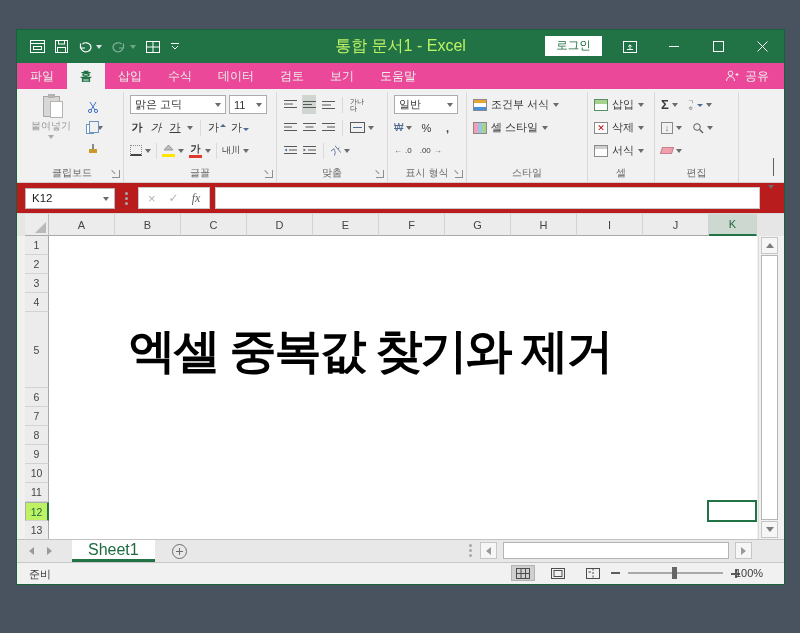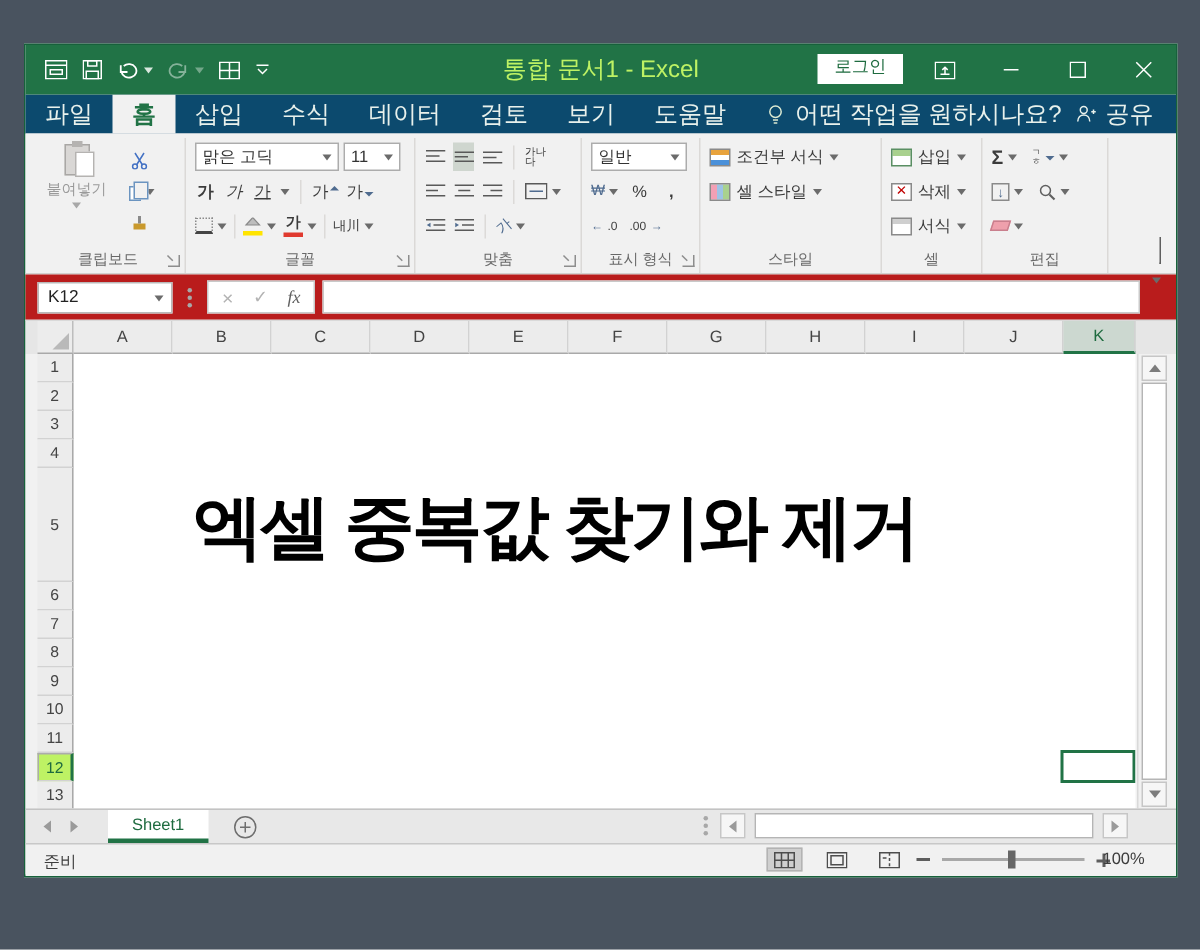--- a/index.html
+++ b/index.html
@@ -10,21 +10,21 @@
 
 
 .tb{height:33px;background:#217346;position:relative;display:flex;align-items:center;color:#fff}
 .qat{display:flex;align-items:center;gap:10px;padding-left:13px;z-index:2}
 .tb-title{position:absolute;left:0;right:0;top:0;height:33px;display:flex;align-items:center;justify-content:center;font-size:16px;color:#bef264;pointer-events:none}
 .login{position:absolute;left:528px;top:6px;width:57px;height:20px;background:#fff;color:#1e6b3f;font-size:11.5px;text-align:center;line-height:19px;cursor:pointer}
 .wc{position:absolute;right:0;top:0;height:33px;display:flex}
 .wc .b{width:44px;display:flex;align-items:center;justify-content:center}
 
 
-.tabs{height:26px;background:#0c4a6e;display:flex;align-items:stretch;color:#e8f1ec;font-size:16px}
+.tabs{height:26px;background:#ec4899;display:flex;align-items:stretch;color:#e8f1ec;font-size:12px}
 .tab{padding:0 13px;display:flex;align-items:center;cursor:pointer;white-space:nowrap}
 .tab.on{background:#f1f1f1;color:#217346;font-weight:bold}
 .tsearch{display:flex;align-items:center;gap:7px;margin-left:14px;cursor:text}
 .share{margin-left:auto;display:flex;align-items:center;gap:6px;padding-right:15px;cursor:pointer}
 
 
 .ribbon{height:94px;background:#f1f1f1;border-bottom:1px solid #d2d0ce;display:flex;padding:3px 0 0 4px;position:relative;color:#3b3b3b}
 .rg{position:relative;padding:1px 5px 15px 6px;border-right:1px solid #dbd9d7;flex:none}
 .rg .lbl{position:absolute;left:0;right:0;bottom:2px;text-align:center;font-size:10px;color:#686868}
 .lau{position:absolute;right:3px;bottom:4px;width:8px;height:8px;border-right:1px solid #8d8d8d;border-bottom:1px solid #8d8d8d}
@@ -80,21 +80,21 @@
 .vs{position:absolute;left:741px;top:0;width:22px;height:303px;background:#f1f1f1;border-left:1px solid #d9d9d9}
 .vs .ab{position:absolute;left:2px;right:2px;height:17px;background:#f6f6f6;border:1px solid #c6c6c6;display:flex;align-items:center;justify-content:center;cursor:pointer}
 .vthumb{position:absolute;left:2px;right:2px;top:19px;bottom:19px;background:#fff;border:1px solid #b5b5b5;cursor:grab}
 .tri{width:0;height:0;border:4px solid transparent}
 .t-up{border-bottom:5px solid #7c7c7c;margin-top:-4px}
 .t-dn{border-top:5px solid #7c7c7c;margin-bottom:-4px}
 .t-l{border-right:5px solid #9a9a9a;margin-left:-4px}
 .t-r{border-left:5px solid #9a9a9a;margin-right:-4px}
 
 
-.stb{height:23px;background:#e8e8e8;border-top:1px solid #c3c3c3;display:flex;align-items:center;position:relative;font-size:11px}
+.stb{height:23px;background:#e8e8e8;border-top:1px solid #c3c3c3;display:flex;align-items:center;position:relative;font-size:16px}
 .stnav{display:flex;gap:13px;padding-left:12px}
 .sheettab{height:100%;background:#fff;border-bottom:3px solid #217346;color:#1e6b3f;display:flex;align-items:center;padding:0 16px;margin-left:20px;cursor:pointer}
 .addbtn{width:15px;height:15px;border:1px solid #6e6e6e;border-radius:50%;margin-left:17px;position:relative;cursor:pointer}
 .addbtn::before,.addbtn::after{content:"";position:absolute;background:#6e6e6e}
 .addbtn::before{left:3px;right:3px;top:6px;height:1px}
 .addbtn::after{top:3px;bottom:3px;left:6px;width:1px}
 .hs{position:absolute;left:450px;top:2px;display:flex;align-items:center;gap:6px}
 .sbtn{width:17px;height:17px;background:#f6f6f6;border:1px solid #c6c6c6;display:flex;align-items:center;justify-content:center;cursor:pointer}
 .htrack{width:226px;height:17px;background:#fff;border:1px solid #b5b5b5;cursor:grab}
 
@@ -191,30 +191,20 @@
 
   <div class="tabs">
     <span class="tab">파일</span>
     <span class="tab on">홈</span>
     <span class="tab">삽입</span>
     <span class="tab">수식</span>
     <span class="tab">데이터</span>
     <span class="tab">검토</span>
     <span class="tab">보기</span>
     <span class="tab">도움말</span>
-    <span class="tsearch">
-      <span>
-        <svg width="12" height="15">
-            <circle cx="6" cy="5.5" r="3.8" fill="none" stroke="#dcead2"></circle>
-            <line x1="4.3" y1="11" x2="7.7" y2="11" stroke="#dcead2"></line>
-            <line x1="4.8" y1="13" x2="7.2" y2="13" stroke="#dcead2"></line>
-          </svg>
-      </span>
-      <span>어떤 작업을 원하시나요?</span>
-    </span>
     <span class="share">
       <span>
         <svg width="14" height="12">
             <circle cx="5.5" cy="3.3" r="2.3" fill="none" stroke="#e8f1ec"></circle>
             <path d="M1.5 11c0-3 2-4.4 4-4.4s4 1.4 4 4.4" fill="none" stroke="#e8f1ec"></path>
             <line x1="10.5" y1="4.5" x2="13.5" y2="4.5" stroke="#e8f1ec"></line>
             <line x1="12" y1="3" x2="12" y2="6" stroke="#e8f1ec"></line>
           </svg>
       </span>
       <span>공유</span>

